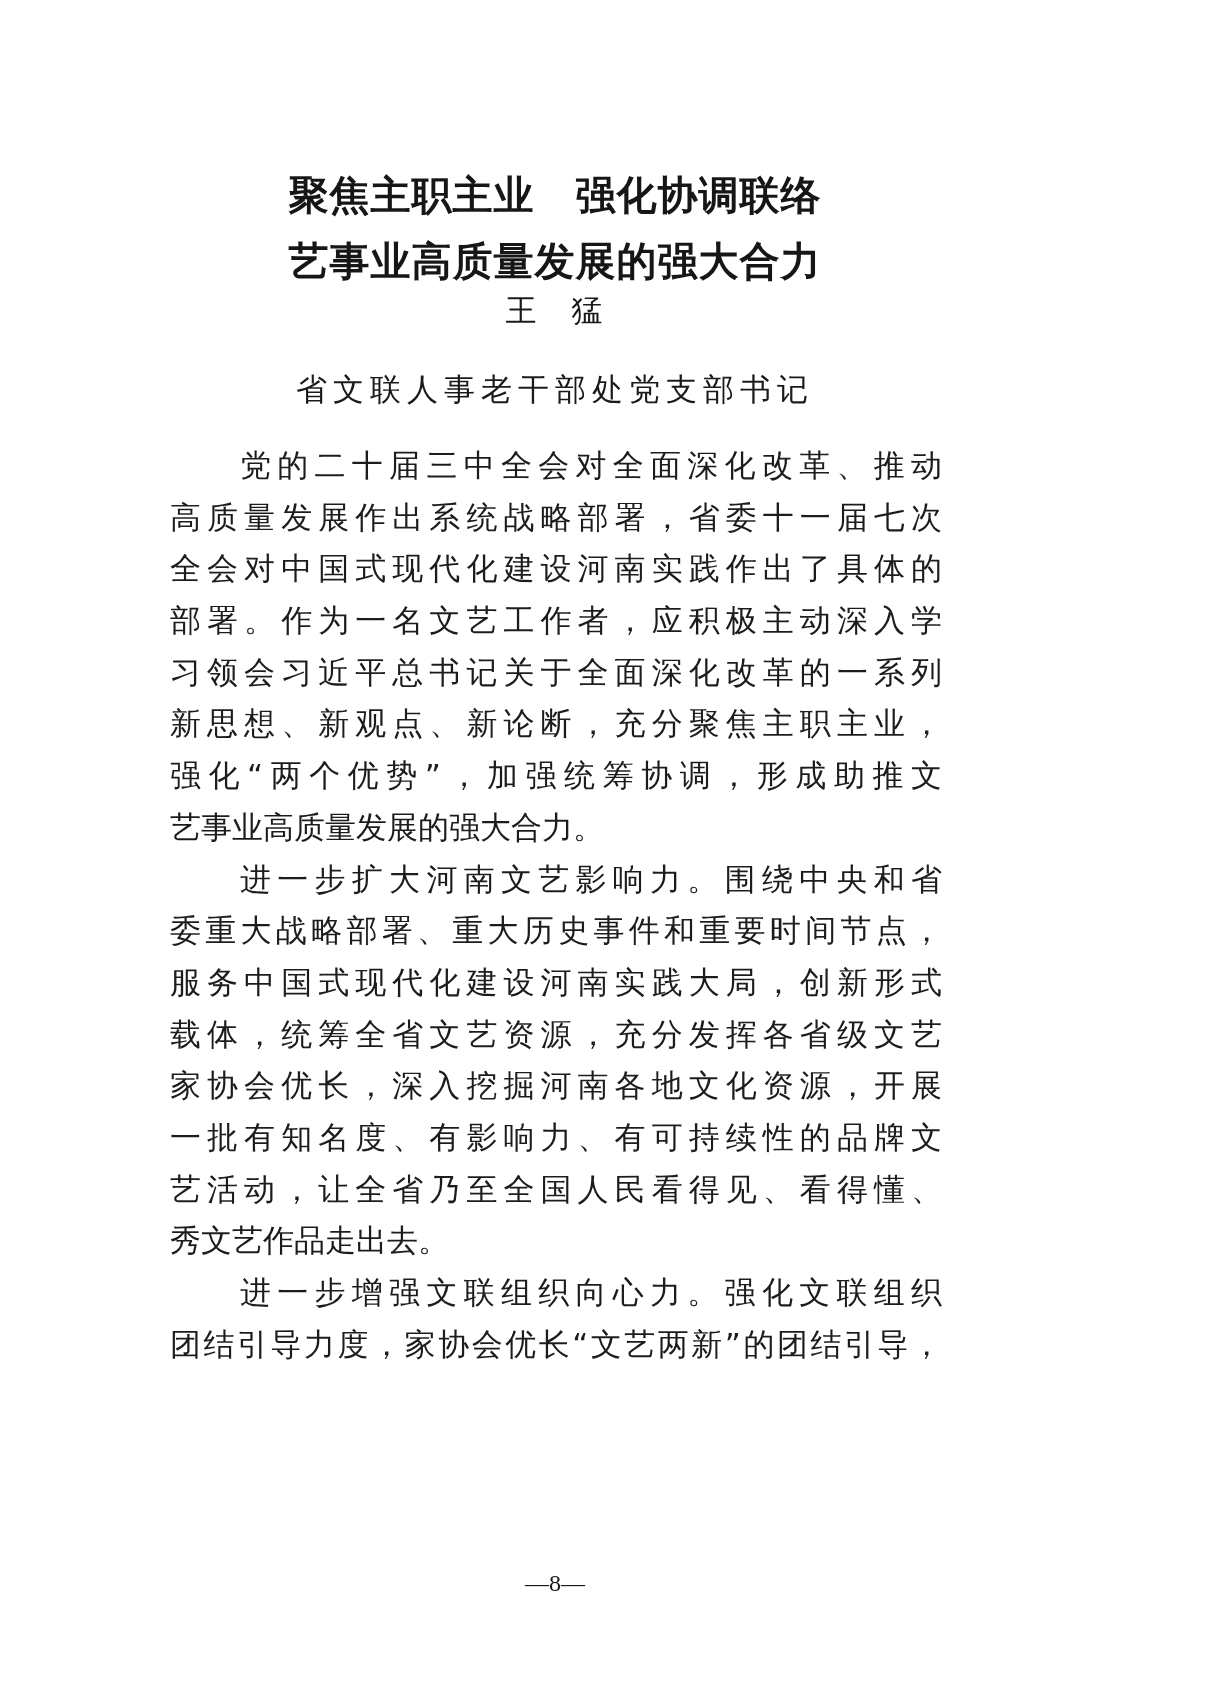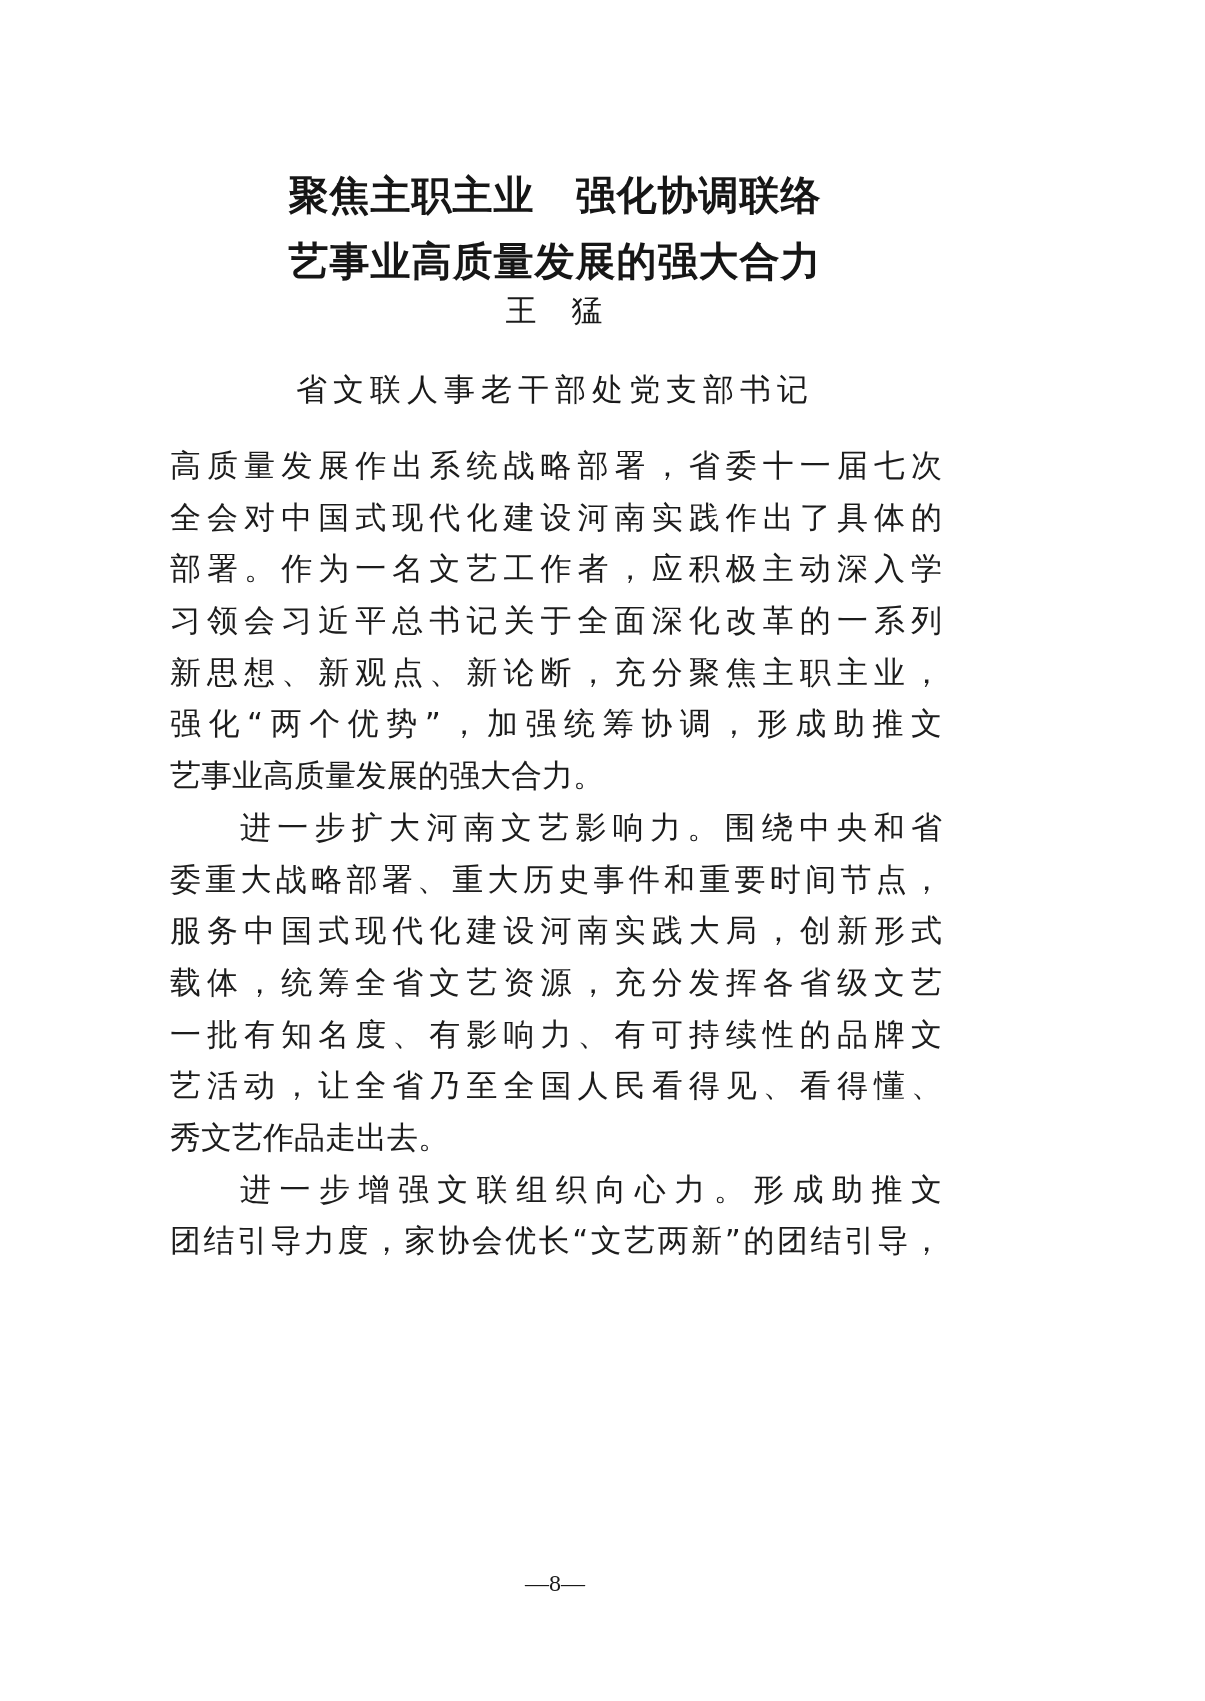--- a/index.html
+++ b/index.html
@@ -102,34 +102,36 @@
   <div class="title-block">
     <div class="title-line">聚焦主职主业　强化协调联络</div>
     <div class="title-line">艺事业高质量发展的强大合力</div>
   </div>
 
   <div class="author">王　猛</div>
   <div class="affiliation">省文联人事老干部处党支部书记</div>
 
   <div class="body-text">
 
+    <div class="line indent">党的二十届三中全会对全面深化改革、推动</div>
     <div class="line">高质量发展作出系统战略部署，省委十一届七次</div>
     <div class="line">全会对中国式现代化建设河南实践作出了具体的</div>
     <div class="line">部署。作为一名文艺工作者，应积极主动深入学</div>
     <div class="line">习领会习近平总书记关于全面深化改革的一系列</div>
     <div class="line">新思想、新观点、新论断，充分聚焦主职主业，</div>
     <div class="line">强化“两个优势”，加强统筹协调，形成助推文</div>
     <div class="line last">艺事业高质量发展的强大合力。</div>
 
     <div class="line indent">进一步扩大河南文艺影响力。围绕中央和省</div>
     <div class="line">委重大战略部署、重大历史事件和重要时间节点，</div>
     <div class="line">服务中国式现代化建设河南实践大局，创新形式</div>
     <div class="line">载体，统筹全省文艺资源，充分发挥各省级文艺</div>
+    <div class="line">家协会优长，深入挖掘河南各地文化资源，开展</div>
     <div class="line">一批有知名度、有影响力、有可持续性的品牌文</div>
     <div class="line">艺活动，让全省乃至全国人民看得见、看得懂、</div>
     <div class="line last">秀文艺作品走出去。</div>
 
-    <div class="line indent">进一步增强文联组织向心力。形成助推文</div>
+    <div class="line indent">进一步增强文联组织向心力。强化文联组织</div>
     <div class="line">团结引导力度，家协会优长“文艺两新”的团结引导，</div>
   </div>
 
   <div class="page-number">—8—</div>
 </div>
 
 </body></html>

